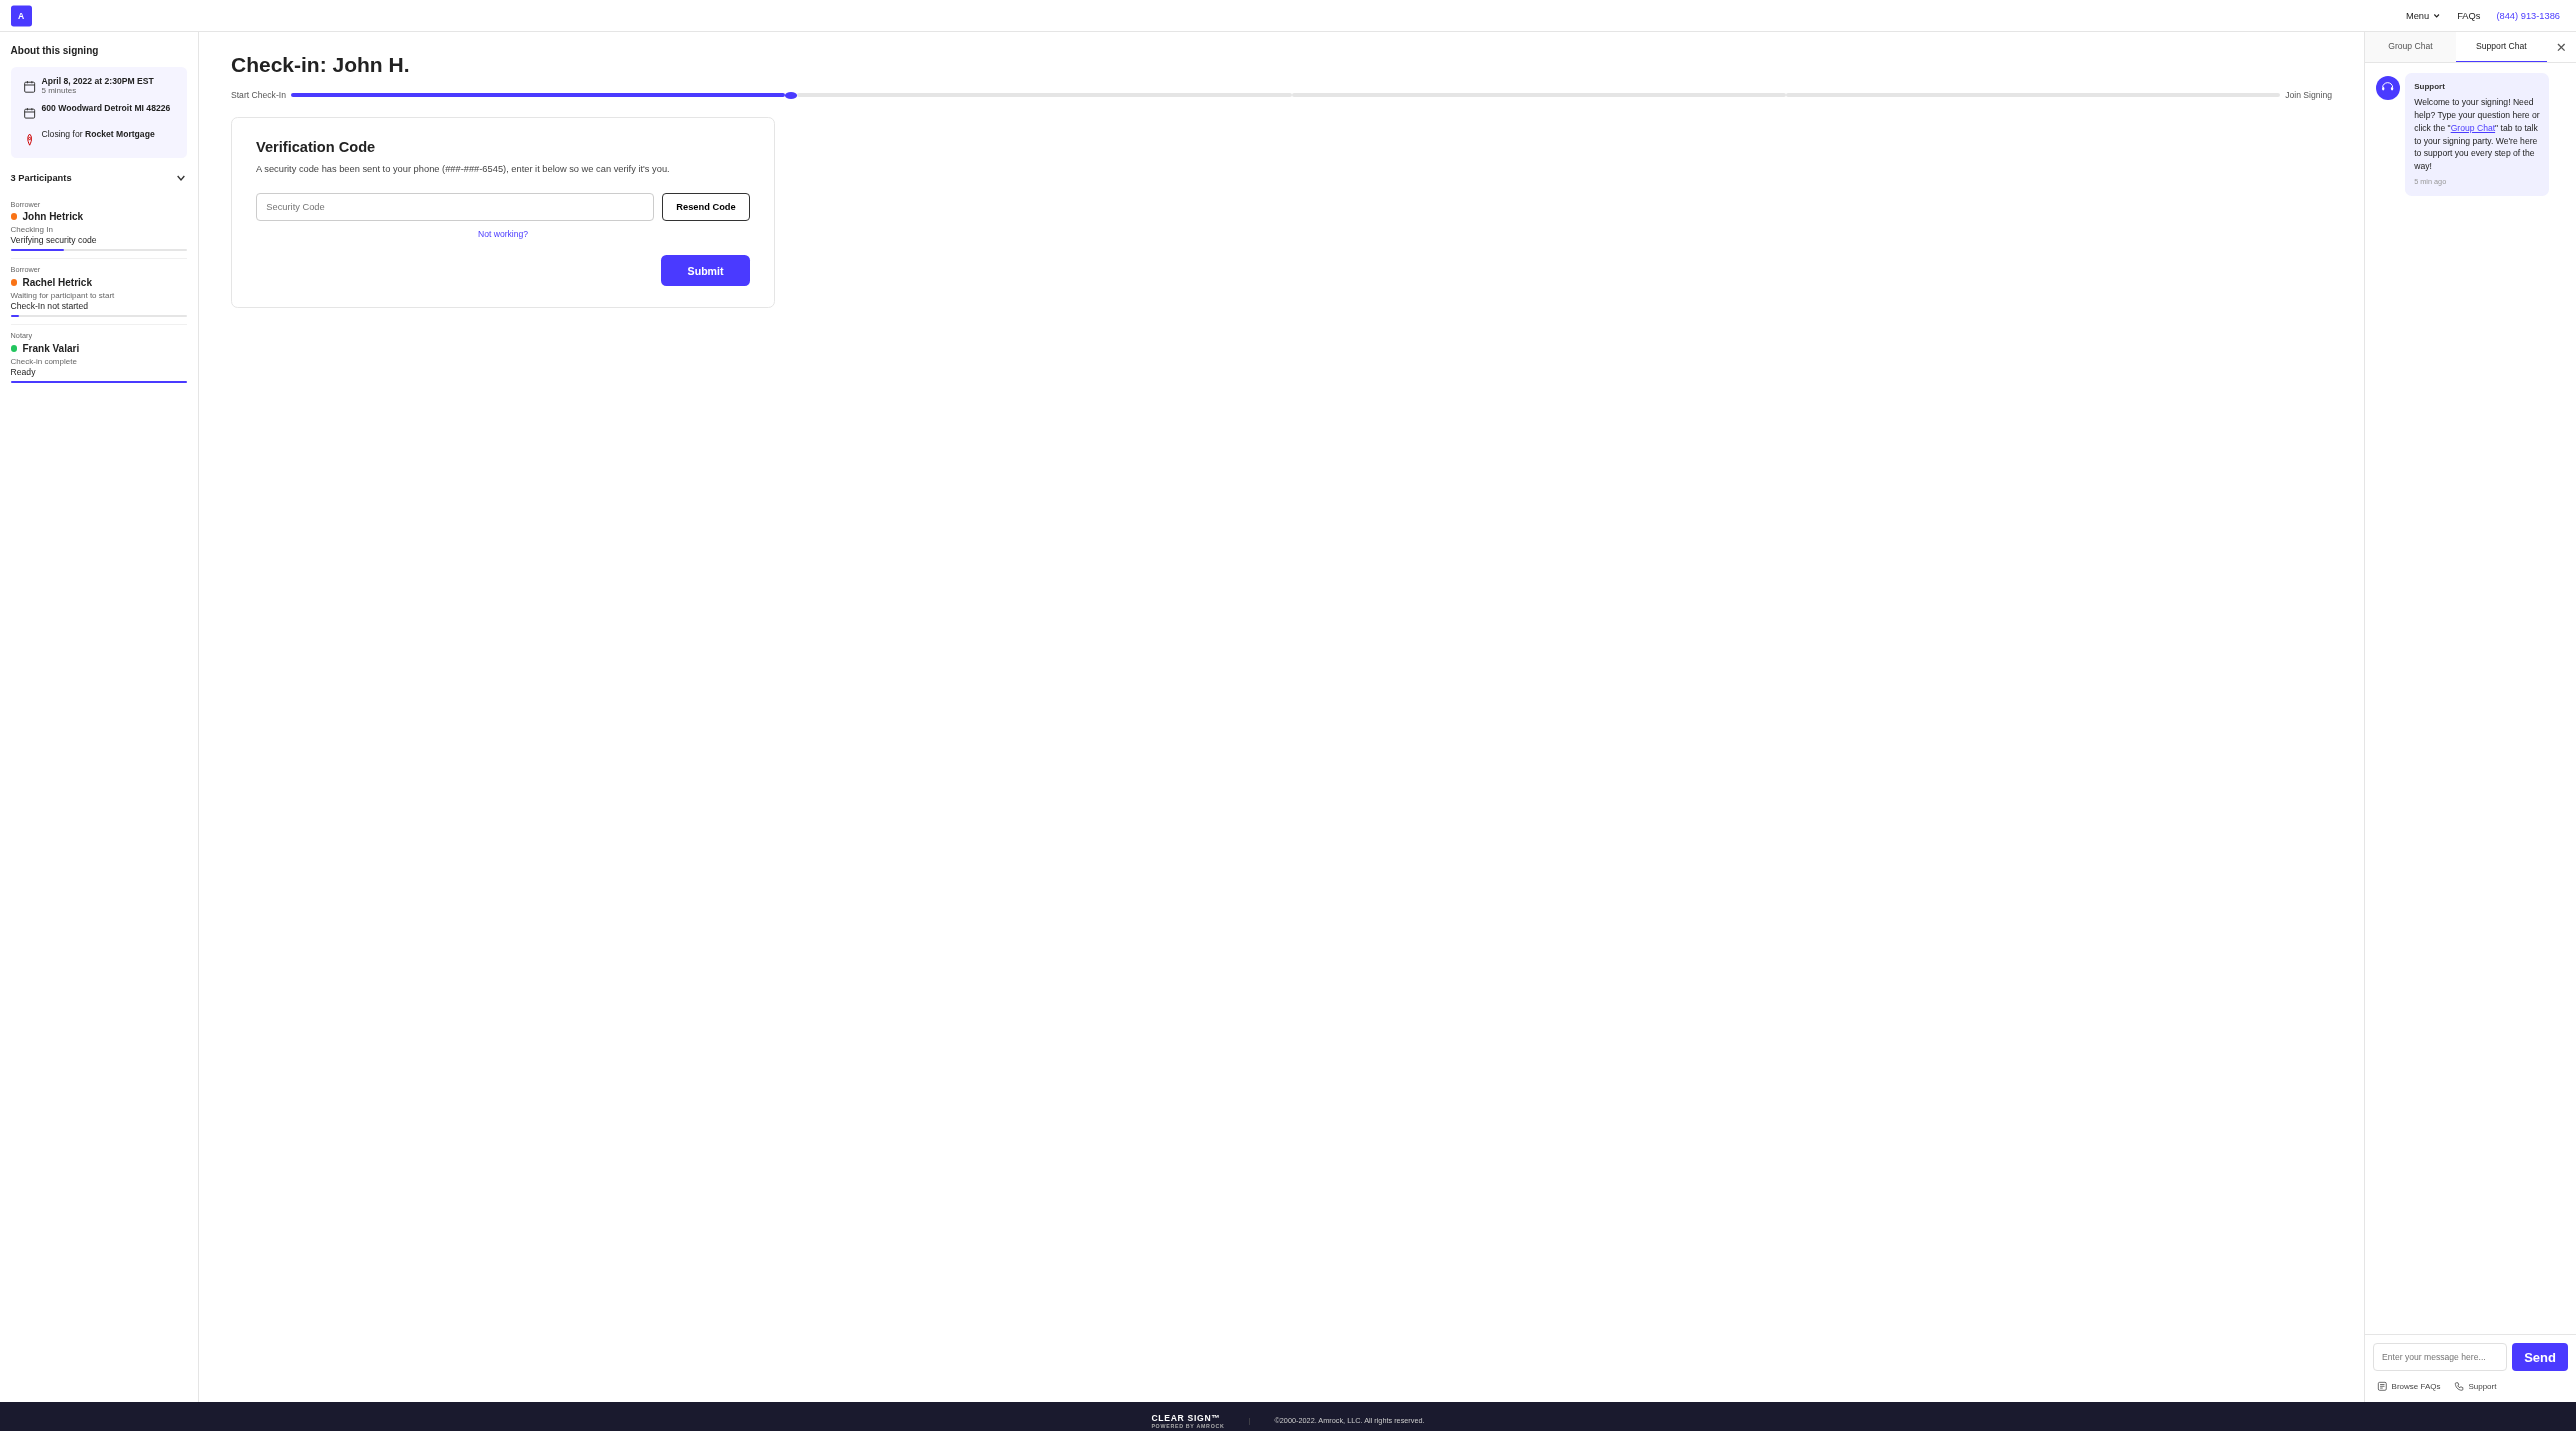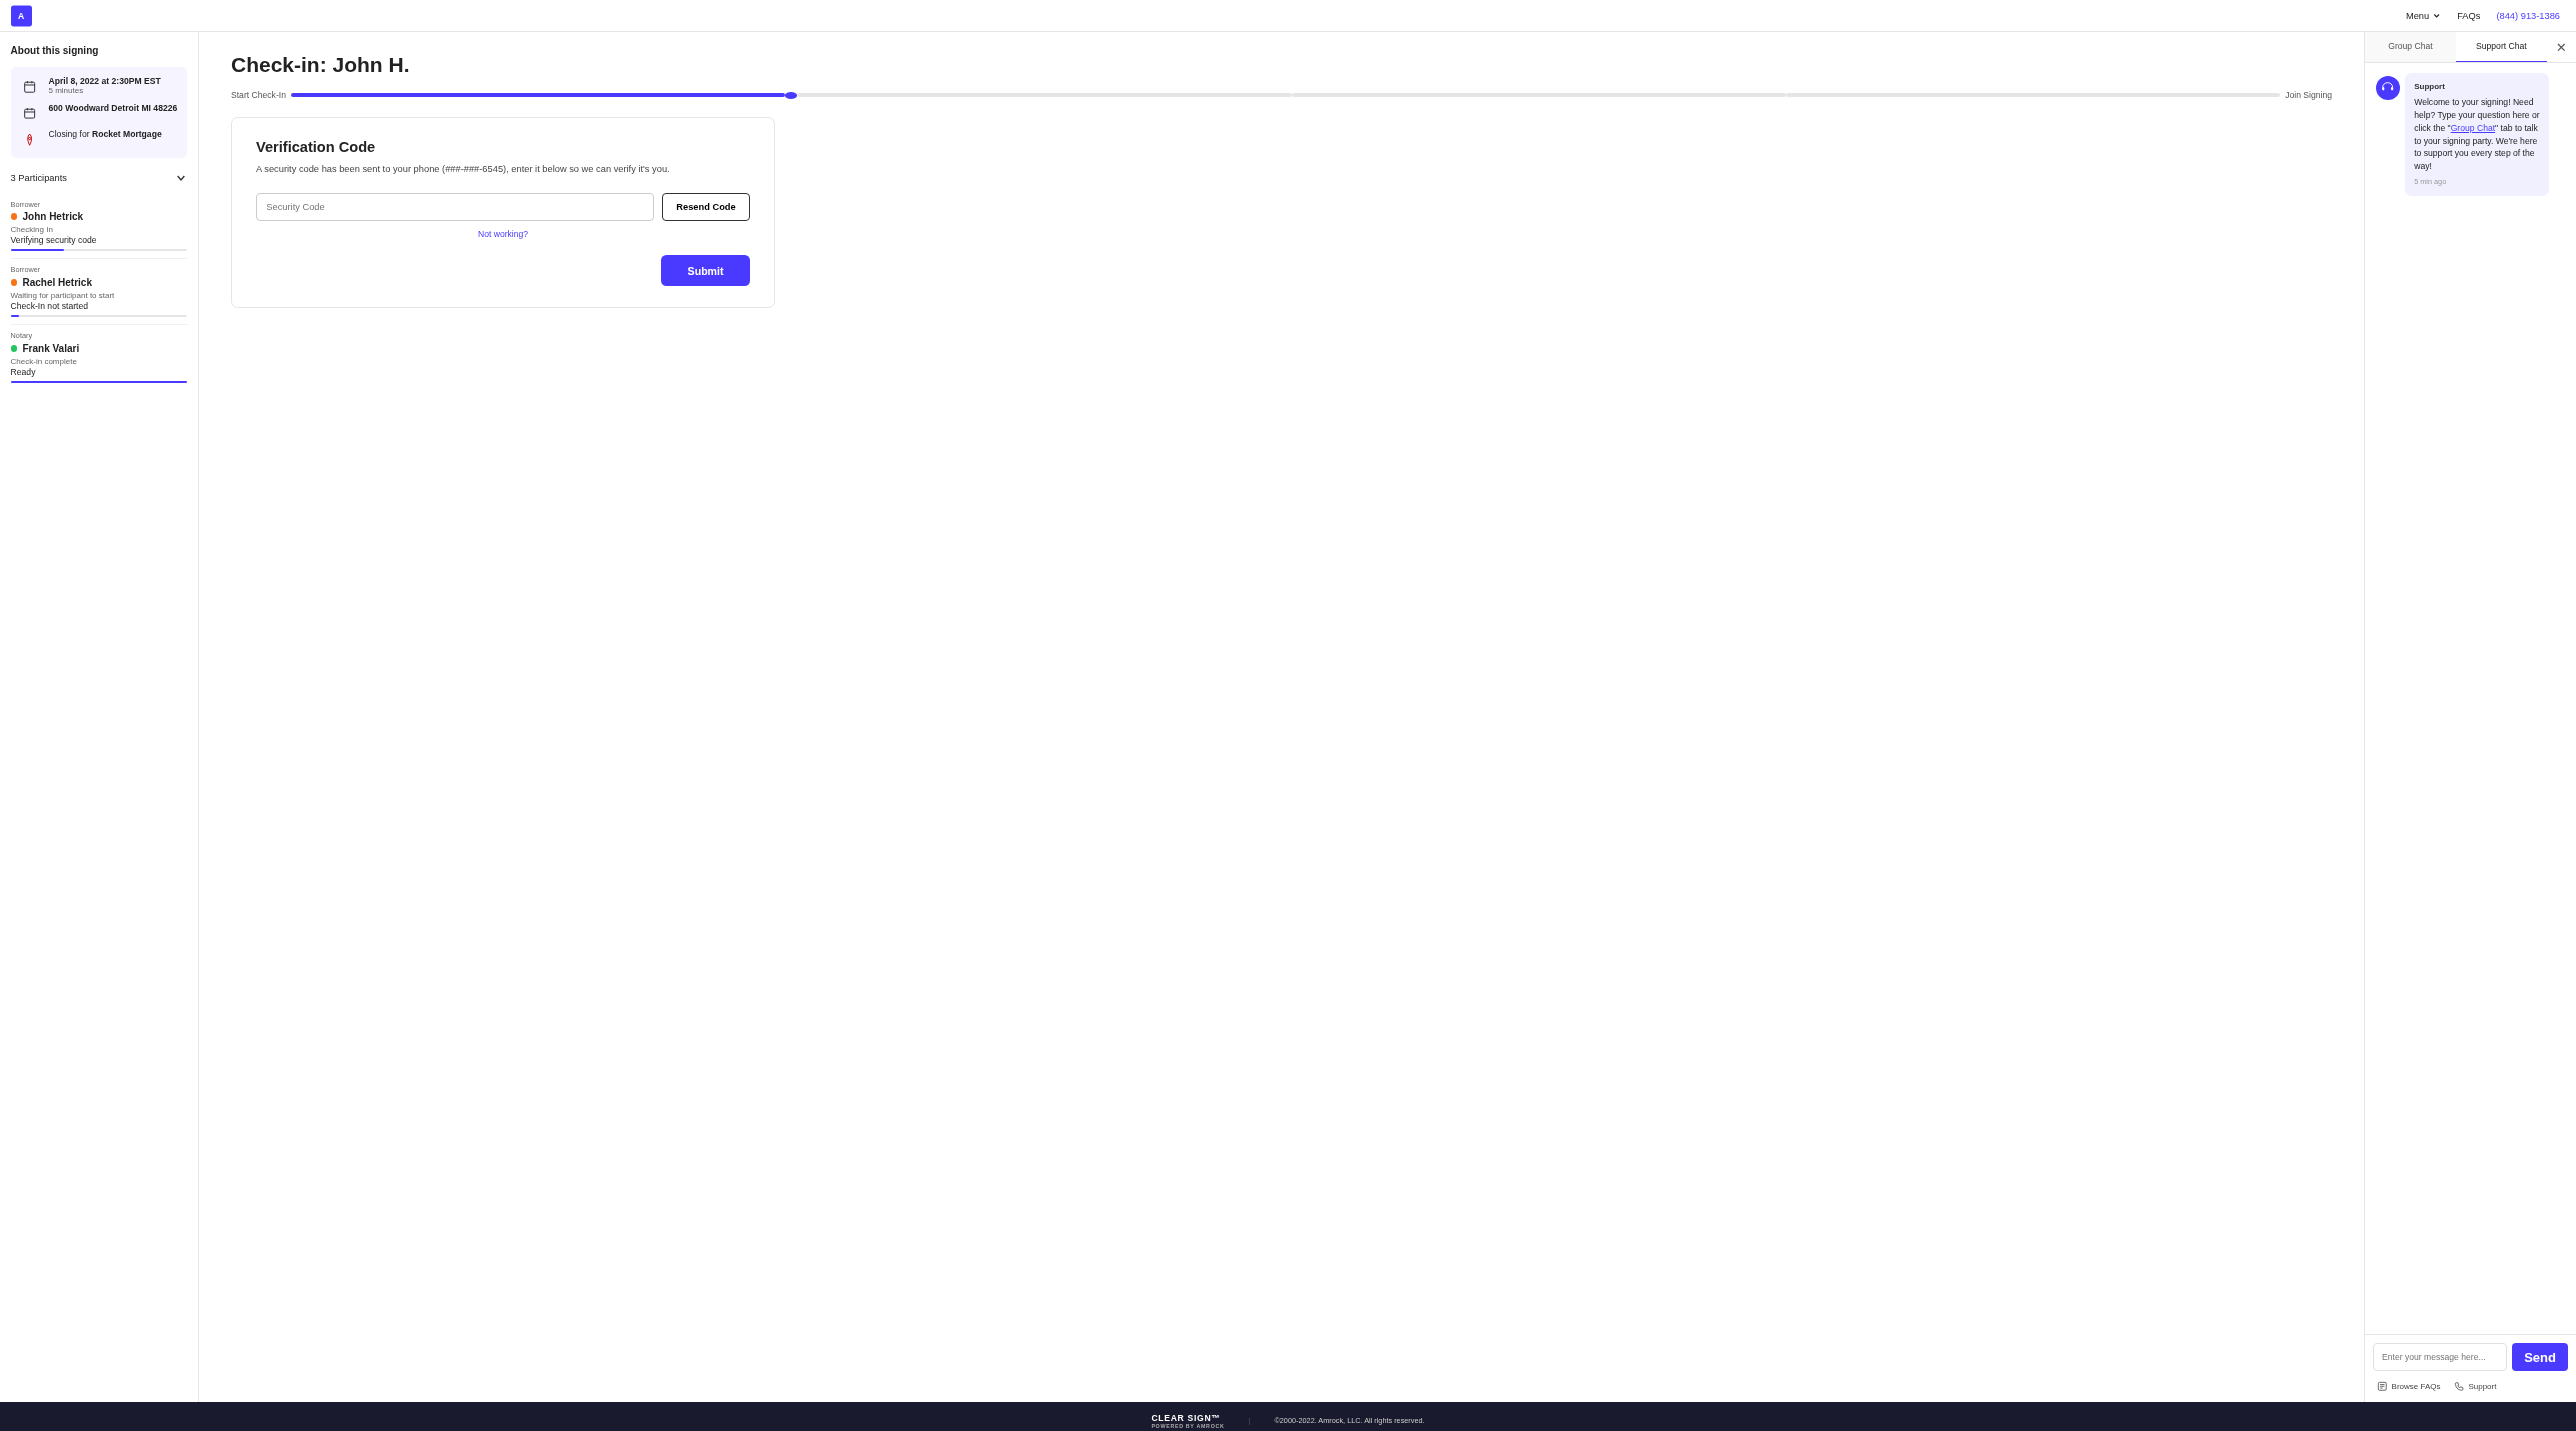--- a/index.html
+++ b/index.html
@@ -27,31 +27,31 @@
     .layout { display: flex; height: calc(100vh - 32px - 29px); }
 
     
     .sidebar {
       width: 199px; min-width: 199px; border-right: 0.7px solid #e5e5e5;
       padding: 13.3px 10.6px; overflow-y: auto;
     }
     .sidebar-title { font-size: 10px; font-weight: 600; margin-bottom: 10.6px; display: flex; align-items: center; justify-content: space-between; }
 
     .signing-info { background: #f5f4ff; border-radius: 5.3px; padding: 9.3px 9.3px; margin-bottom: 13.3px; }
-    .signing-info-item { display: flex; align-items: flex-start; gap: 10px; margin-bottom: 6.6px; }
+    .signing-info-item { display: flex; align-items: flex-start; gap: 3px; margin-bottom: 6.6px; }
     .signing-info-item:last-child { margin-bottom: 0; }
     .signing-info-icon { width: 18.6px; height: 18.6px; display: flex; align-items: center; justify-content: center; flex-shrink: 0; margin-top: 1.3px; }
     .signing-info-icon svg { width: 13.3px; height: 13.3px; }
     .signing-info-text { font-size: 8.6px; }
     .signing-info-text .sub { color: #666; font-size: 8px; }
     .signing-info-text .bold { font-weight: 600; }
     .rocket-logo { color: #cc0000; }
 
     .participants-header { display: flex; align-items: center; justify-content: space-between; margin-bottom: 9.3px; }
-    .participants-title { font-size: 9.3px; font-weight: 400; }
+    .participants-title { font-size: 9.3px; font-weight: 700; }
     .participants-chevron { cursor: pointer; }
 
     .participant-card { padding: 6.6px 0; border-bottom: 0.7px solid #f0f0f0; }
     .participant-card:last-child { border-bottom: none; }
     .participant-role { font-size: 7.3px; color: #666; margin-bottom: 2.7px; }
     .participant-name { font-size: 10px; font-weight: 600; display: flex; align-items: center; gap: 5.3px; margin-bottom: 2.7px; }
     .dot { width: 6.6px; height: 6.6px; border-radius: 50%; display: inline-block; flex-shrink: 0; }
     .dot-green { background: #22c55e; }
     .dot-orange { background: #f97316; }
     .participant-status-label { font-size: 8px; color: #666; margin-bottom: 1.3px; }

